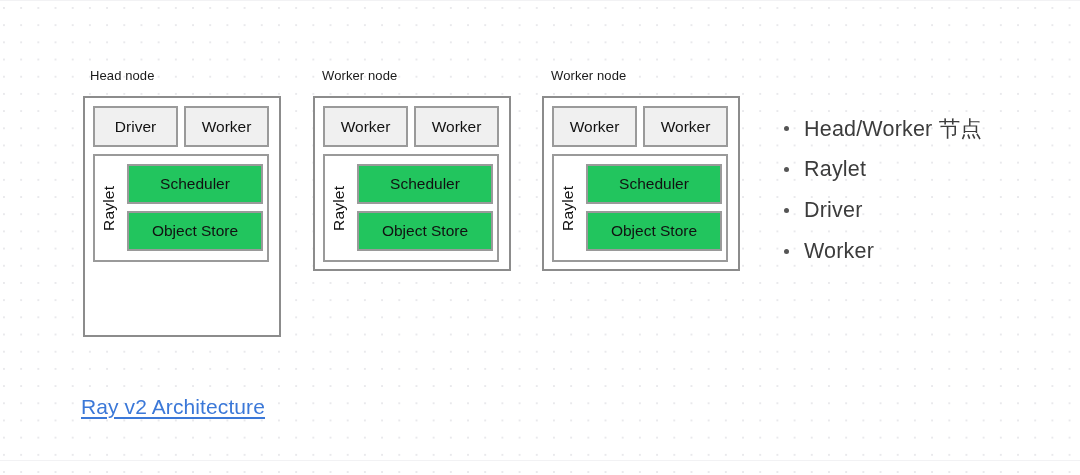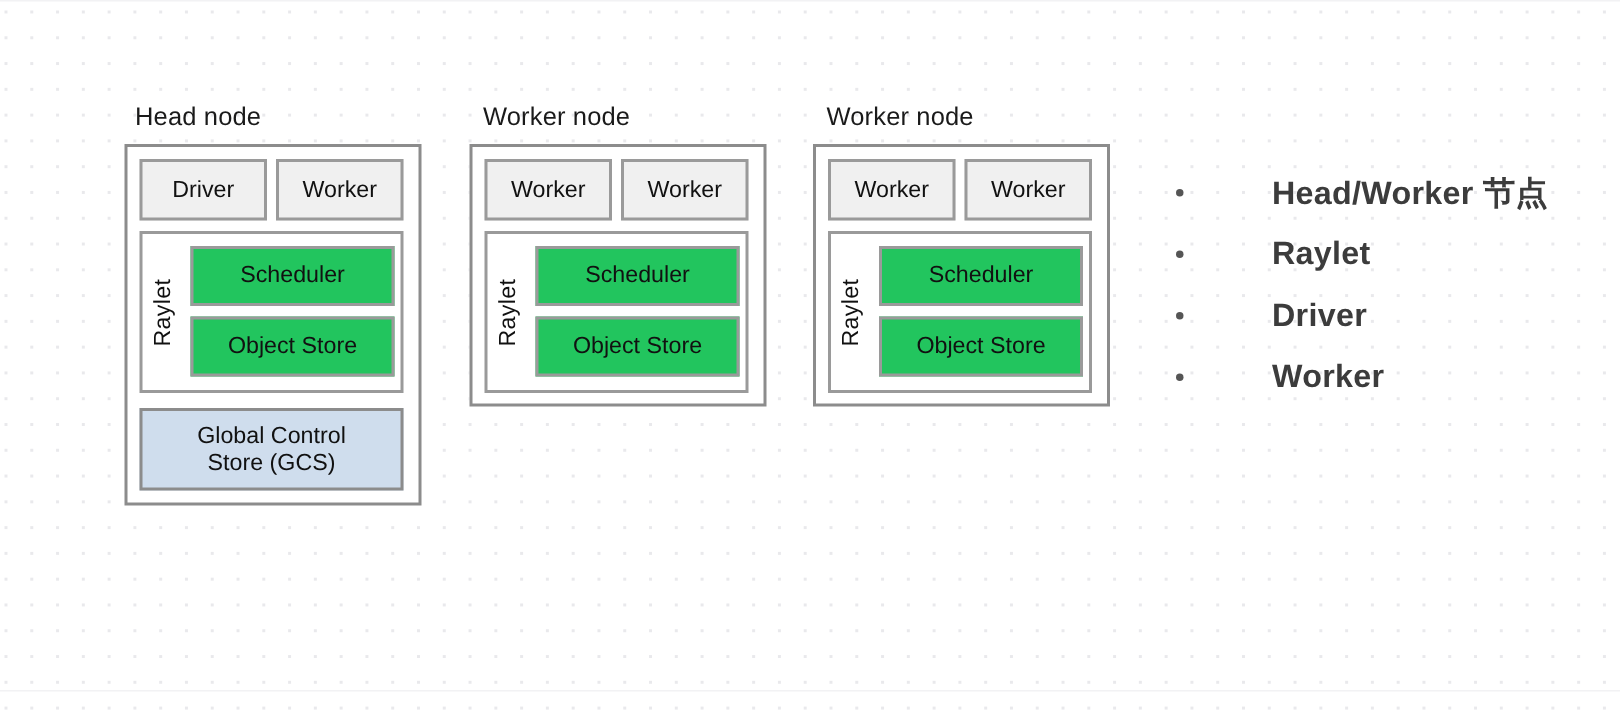--- a/index.html
+++ b/index.html
@@ -29,21 +29,21 @@
   .bottom-rule {
     position: absolute;
     left: 0; top: 460px;
     width: 1080px; height: 1px;
     background: #f2f2f4;
   }
 
   
   .node-title {
     position: absolute;
-    font-size: 17px;
+    font-size: 13px;
     color: #1a1a1a;
     white-space: nowrap;
     letter-spacing: 0.1px;
   }
 
   
   .node {
     position: absolute;
     box-sizing: border-box;
     border: 2px solid #8c8c8c;
@@ -107,26 +107,25 @@
     position: absolute;
     left: 4px;
     top: 50%;
     width: 5px;
     height: 5px;
     margin-top: -2.5px;
     border-radius: 50%;
     background: #555555;
   }
   .bullet-text {
-    margin-left: 68px;
+    margin-left: 24px;
     font-size: 21.5px;
     color: #3c3c3c;
     letter-spacing: 0.2px;
     white-space: nowrap;
-    font-weight: bold;
   }
 
   
   .doclink {
     position: absolute;
     left: 81px;
     top: 395px;
     font-size: 21px;
     color: #3b78d8;
     text-decoration: underline;
@@ -151,24 +150,20 @@
 
     <div class="box grayfill" style="left:8px; top:8px; width:85px; height:41px;">Driver</div>
     <div class="box grayfill" style="left:99px; top:8px; width:85px; height:41px;">Worker</div>
 
     <div class="raylet" style="left:8px; top:56px; width:176px; height:108px;">
       <div class="raylet-label" style="width:28px;">Raylet</div>
       <div class="box" style="left:32px; top:8px; width:136px; height:40px;">Scheduler</div>
       <div class="box" style="left:32px; top:55px; width:136px; height:40px;">Object Store</div>
     </div>
 
-    <div class="box bluefill" style="left:8px; top:174px; width:176px; height:55px; flex-direction:column;">
-      <span>Global Control</span>
-      <span>Store (GCS)</span>
-    </div>
   </div>
 
   <div class="node-title" style="left:322px; top:68px;">Worker node</div>
 
   <div class="node" style="left:313px; top:96px; width:198px; height:175px;">
 
     <div class="box grayfill" style="left:8px; top:8px; width:85px; height:41px;">Worker</div>
     <div class="box grayfill" style="left:99px; top:8px; width:85px; height:41px;">Worker</div>
 
     <div class="raylet" style="left:8px; top:56px; width:176px; height:108px;">
@@ -204,14 +199,15 @@
     <div class="bullet-row">
       <span class="bullet-dot"></span>
       <span class="bullet-text">Driver</span>
     </div>
     <div class="bullet-row">
       <span class="bullet-dot"></span>
       <span class="bullet-text">Worker</span>
     </div>
   </div>
 
+  <a class="doclink">Ray v2 Architecture</a>
 
 </div>
 
 </body></html>

